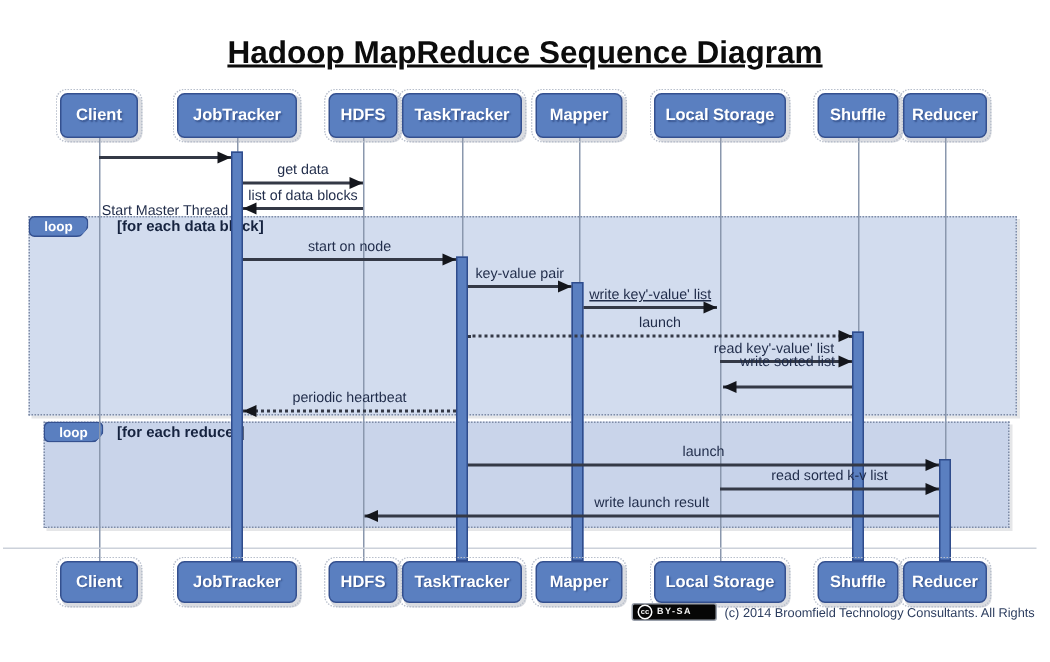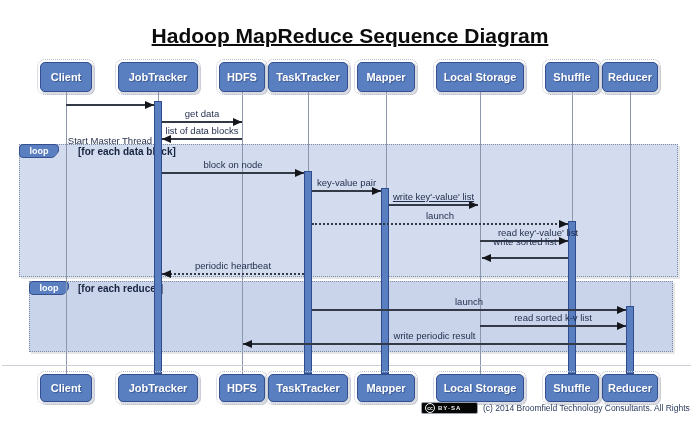--- a/index.html
+++ b/index.html
@@ -79,48 +79,48 @@
       <div class="msg-arrow-r" style="left: 145px; top: 101px;"></div>
       <div class="msg-label" style="left: 110px; top: 91px; margin-top: 44px;">Start Master Thread</div>
       <div class="msg-line-solid" style="left: 162px; top: 121px; width: 80px;"></div>
       <div class="msg-arrow-r" style="left: 233px; top: 118px;"></div>
       <div class="msg-label" style="left: 202px; top: 108px;">get data</div>
       <div class="msg-line-solid" style="left: 162px; top: 138px; width: 80px;"></div>
       <div class="msg-arrow-l" style="left: 162px; top: 135px;"></div>
       <div class="msg-label" style="left: 202px; top: 125px;">list of data blocks</div>
       <div class="msg-line-solid" style="left: 162px; top: 172px; width: 142px;"></div>
       <div class="msg-arrow-r" style="left: 295px; top: 169px;"></div>
-      <div class="msg-label" style="left: 233px; top: 159px;">block on node</div>
+      <div class="msg-label" style="left: 233px; top: 159px;">start on node</div>
       <div class="msg-line-solid" style="left: 312px; top: 190px; width: 69px;"></div>
       <div class="msg-arrow-r" style="left: 372px; top: 187px;"></div>
       <div class="msg-label" style="left: 346.5px; top: 177px;">key-value pair</div>
       <div class="msg-line-solid" style="left: 389px; top: 204px; width: 89px;"></div>
       <div class="msg-arrow-r" style="left: 469px; top: 201px;"></div>
       <div class="msg-label" style="left: 433.5px; top: 191px; text-decoration: underline;">write key'-value' list</div>
       <div class="msg-line-dotted" style="left: 312px; top: 223px; width: 256px;"></div>
       <div class="msg-arrow-r" style="left: 559px; top: 220px;"></div>
       <div class="msg-label" style="left: 440px; top: 210px;">launch</div>
       <div class="msg-line-solid" style="left: 480px; top: 240px; width: 88px;"></div>
       <div class="msg-arrow-r" style="left: 559px; top: 237px;"></div>
-      <div class="msg-label" style="left: 538px; top: 227px; text-align: center;">read key'-value' list</div>
+      <div class="msg-label" style="left: 516px; top: 227px; text-align: center;">read key'-value' list</div>
       <div class="msg-line-solid" style="left: 482px; top: 257px; width: 86px;"></div>
       <div class="msg-arrow-l" style="left: 482px; top: 254px;"></div>
       <div class="msg-label" style="left: 525px; top: 236px;">write sorted list</div>
       <div class="msg-line-dotted" style="left: 162px; top: 273px; width: 142px;"></div>
       <div class="msg-arrow-l" style="left: 162px; top: 270px;"></div>
       <div class="msg-label" style="left: 233px; top: 260px;">periodic heartbeat</div>
       <div class="msg-line-solid" style="left: 312px; top: 309px; width: 314px;"></div>
       <div class="msg-arrow-r" style="left: 617px; top: 306px;"></div>
       <div class="msg-label" style="left: 469px; top: 296px;">launch</div>
       <div class="msg-line-solid" style="left: 480px; top: 325px; width: 146px;"></div>
       <div class="msg-arrow-r" style="left: 617px; top: 322px;"></div>
       <div class="msg-label" style="left: 553px; top: 312px;">read sorted k-v list</div>
       <div class="msg-line-solid" style="left: 243px; top: 343px; width: 383px;"></div>
       <div class="msg-arrow-l" style="left: 243px; top: 340px;"></div>
-      <div class="msg-label" style="left: 434.5px; top: 330px;">write periodic result</div>
+      <div class="msg-label" style="left: 434.5px; top: 330px;">write launch result</div>
     </div>
   <div id="layer-actors">
       <div class="actor" style="left: 40px; top: 62px; width: 52px; height: 30px;">Client</div>
       <div class="actor" style="left: 40px; top: 374px; width: 52px; height: 28px;">Client</div>
       <div class="actor" style="left: 118px; top: 62px; width: 80px; height: 30px;">JobTracker</div>
       <div class="actor" style="left: 118px; top: 374px; width: 80px; height: 28px;">JobTracker</div>
       <div class="actor" style="left: 219px; top: 62px; width: 46px; height: 30px;">HDFS</div>
       <div class="actor" style="left: 219px; top: 374px; width: 46px; height: 28px;">HDFS</div>
       <div class="actor" style="left: 268px; top: 62px; width: 80px; height: 30px;">TaskTracker</div>
       <div class="actor" style="left: 268px; top: 374px; width: 80px; height: 28px;">TaskTracker</div>

